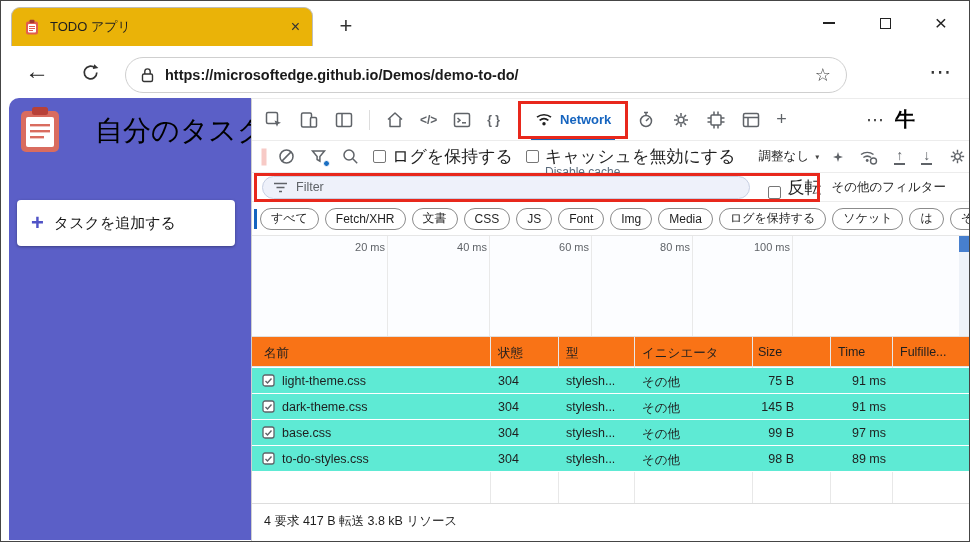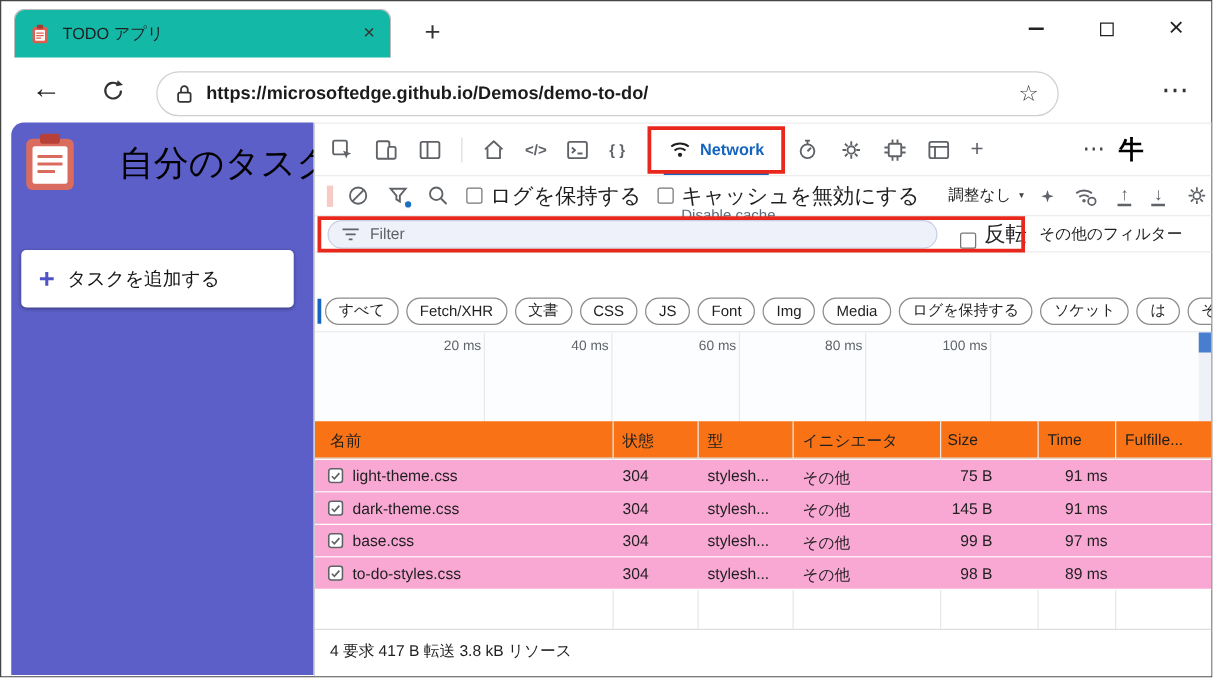--- a/index.html
+++ b/index.html
@@ -2,21 +2,21 @@
 <html><head>
 <meta charset="utf-8">
 <style>
   * { box-sizing: border-box; margin: 0; padding: 0; }
   html,body { width: 970px; height: 542px; }
   body { font-family: "Liberation Sans", "DejaVu Sans", sans-serif; background: #fff; }
   .window { position: relative; width: 970px; height: 542px; border: 1px solid #454545; background: #fff; overflow: hidden; }
   svg { display: block; }
 
   
-  .tab { position: absolute; left: 10px; top: 6px; width: 302px; height: 39px; border: 1px solid #bdbdbd; border-bottom: none; border-radius: 9px 9px 0 0; display: flex; align-items: center; gap: 10px; padding: 0 12px; background: #14b8a6; }
+  .tab { position: absolute; left: 10px; top: 6px; width: 302px; height: 39px; border: 1px solid #bdbdbd; border-bottom: none; border-radius: 9px 9px 0 0; display: flex; align-items: center; gap: 10px; padding: 0 12px; background: #eab308; }
   .tab-title { font-size: 13px; color: #1f1f1f; flex: 1; white-space: nowrap; overflow: hidden; }
   .tab-close { font-size: 16px; color: #333; cursor: pointer; }
   .newtab { position: absolute; left: 330px; top: 10px; width: 30px; height: 30px; display: flex; align-items: center; justify-content: center; font-size: 22px; color: #333; }
   .wincontrols { position: absolute; right: 0; top: 0; display: flex; height: 44px; }
   .wc { width: 56px; display: flex; align-items: center; justify-content: center; color: #222; }
   .min-bar { width: 12px; height: 2px; background: #222; display: inline-block; }
   .max-box { width: 11px; height: 11px; border: 1.6px solid #222; display: inline-block; }
   .close-glyph { font-size: 21px; }
 
   
@@ -69,35 +69,35 @@
   .funnel-wrap { position: relative; }
 
   .dt-filterrow { position: relative; height: 29px; display: flex; align-items: center; gap: 10px; padding: 0 10px; border-bottom: 1px solid #ececec; }
   .fpill { display: flex; align-items: center; gap: 8px; width: 502px; height: 23px; border: 1px solid #c7cfe2; border-radius: 12px; background: #eef1fa; padding: 0 10px; }
   .fpill input[type="text"] { border: none; background: transparent; outline: none; font-size: 12.5px; color: #333; width: 100%; font-family: inherit; }
   .fpill input[type="text"]::placeholder { color: #5f6368; }
   .invert { display: flex; align-items: flex-end; gap: 6px; margin-left: 8px; }
   .morefilters { margin-left: auto; font-size: 12.5px; color: #1f1f1f; padding-right: 14px; white-space: nowrap; cursor: pointer; }
   .annot-filter { left: 2px; top: 0; bottom: -1px; width: 566px; }
 
-  .dt-pills { position: relative; height: 34px; display: flex; align-items: center; gap: 6px; padding: 0 8px; border-bottom: 1px solid #e6e6e6; margin-top: 30px; }
+  .dt-pills { position: relative; height: 34px; display: flex; align-items: center; gap: 6px; padding: 0 8px; border-bottom: 1px solid #e6e6e6; }
   .sel-bar { position: absolute; left: 2px; top: 7px; width: 3px; height: 20px; background: #1564bf; }
   .pill { height: 22px; display: inline-flex; align-items: center; padding: 0 10px; border: 1px solid #8b8b8b; border-radius: 12px; font-size: 12px; color: #1f1f1f; background: #fff; white-space: nowrap; cursor: pointer; }
 
   .dt-timeline { position: relative; height: 101px; background: #fcfdff; border-bottom: 1px solid #e0e0e0; }
   .gline { position: absolute; top: 0; bottom: 0; width: 1px; background: #e9e9e9; }
   .glabel { position: absolute; top: 5px; width: 58px; text-align: right; font-size: 11px; color: #5f6368; }
   .scroll-track { position: absolute; right: 1px; top: 0; width: 10px; height: 100px; background: #eef2f8; }
   .scroll-thumb { position: absolute; right: 1px; top: 0; width: 10px; height: 16px; background: #477fce; cursor: grab; }
 
   .dt-table { position: absolute; left: 0; top: 238px; width: 100%; height: 166px; }
   .thead { position: absolute; left: 0; top: 0; width: 100%; height: 30px; background: #f97316; border-bottom: 1px solid #e4e4e4; }
   .th { position: absolute; top: 8px; font-size: 12.5px; color: #1f1f1f; white-space: nowrap; cursor: pointer; }
   .colsep { position: absolute; top: 0; width: 1px; height: 166px; background: #e8e8e8; }
-  .net-row { position: absolute; left: 0; width: 100%; height: 26px; background: #f9a8d4; border-bottom: 1px solid #fff; cursor: pointer; }
+  .net-row { position: absolute; left: 0; width: 100%; height: 26px; background: #5eead4; border-bottom: 1px solid #fff; cursor: pointer; }
   .cell { position: absolute; top: 6px; font-size: 12.5px; color: #1f1f1f; white-space: nowrap; }
   .file-ic { position: absolute; left: 10px; top: 6px; }
   .c-name { left: 30px; }
   .c-status { left: 246px; }
   .c-type { left: 314px; width: 62px; overflow: hidden; }
   .c-init { left: 390px; }
   .c-size { left: 500px; width: 42px; text-align: right; }
   .c-time { left: 578px; width: 56px; text-align: right; }
 
   .dt-status { position: absolute; left: 0; top: 404px; width: 100%; height: 39px; border-top: 1px solid #ddd; padding: 9px 0 0 12px; font-size: 12.5px; color: #1f1f1f; }

